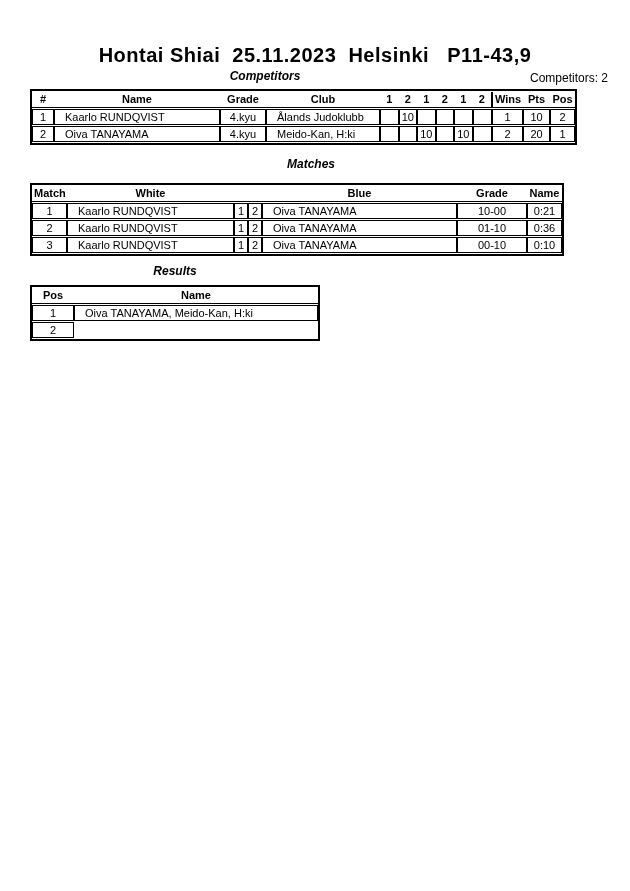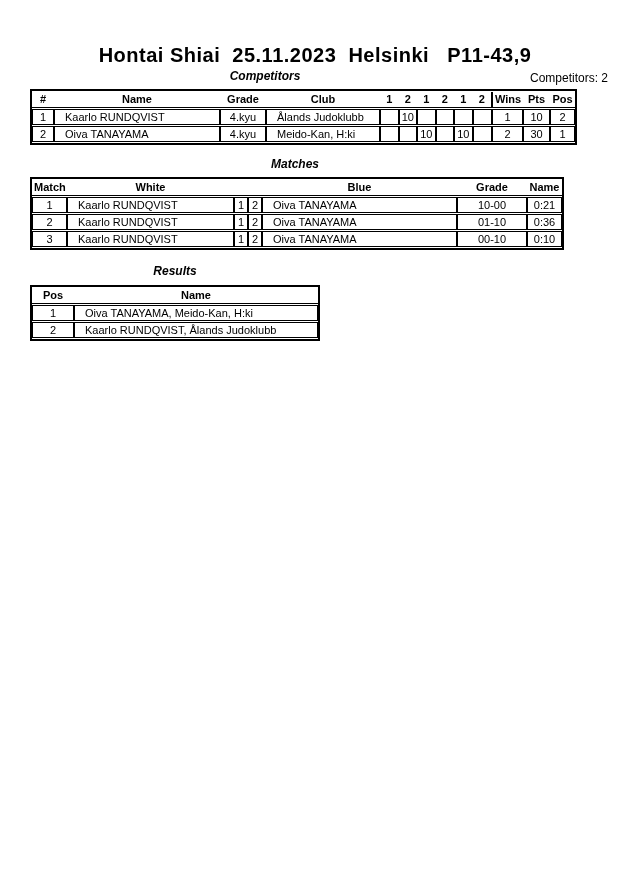--- a/index.html
+++ b/index.html
@@ -15,36 +15,36 @@
     position: absolute; top: 44px; left: 0; width: 630px;
     text-align: center; font-size: 20px; font-weight: bold;
     white-space: pre; letter-spacing: 0.5px;
   }
   .section-title {
     position: absolute; font-size: 12px; font-weight: bold; text-align: center;
     white-space: nowrap;
     font-style: italic;
   }
   .sec-competitors { top: 69px; left: 30px; width: 470px; }
-  .sec-matches    { top: 157px; left: 28px; width: 534px; }
+  .sec-matches    { top: 157px; left: 44px; width: 534px; }
   .sec-results    { top: 264px; left: 30px; width: 290px; }
   .competitors-count {
     position: absolute; top: 71px; right: 22px; font-size: 12px; white-space: nowrap;
   }
 
   
   .tbl {
     position: absolute;
     border: 2px solid #000;
     background: #fff;
     display: inline-flex; flex-direction: column;
     row-gap: 1px; padding: 1px 0;
   }
   .tbl-competitors { top: 89px;  left: 30px; }
-  .tbl-matches     { top: 177px; left: 30px; }
+  .tbl-matches     { top: 183px; left: 30px; }
   .tbl-results     { top: 285px; left: 30px; }
 
   .trow { display: flex; align-items: stretch; }
   .cell {
     box-sizing: border-box;
     font-size: 11px; line-height: 13px;
     display: flex; align-items: center; justify-content: center;
     white-space: nowrap; overflow: visible;
   }
   .trow.head { border-bottom: 1px solid #000; }
@@ -126,21 +126,21 @@
       <div class="cell c-name left">Oiva TANAYAMA</div>
       <div class="cell c-grade">4.kyu</div>
       <div class="cell c-club left">Meido-Kan, H:ki</div>
       <div class="cell c-s"></div>
       <div class="cell c-s"></div>
       <div class="cell c-s">10</div>
       <div class="cell c-s"></div>
       <div class="cell c-s">10</div>
       <div class="cell c-s no-r"></div>
       <div class="cell c-wins thick-l">2</div>
-      <div class="cell c-pts">30</div>
+      <div class="cell c-pts">20</div>
       <div class="cell c-pos">1</div>
     </div>
   </div>
 
   <div class="section-title sec-matches">Matches</div>
 
   <div class="tbl tbl-matches">
     <div class="trow head">
       <div class="cell m-match hleft">Match</div>
       <div class="cell m-white">White</div>
@@ -187,17 +187,16 @@
     <div class="trow head">
       <div class="cell r-pos">Pos</div>
       <div class="cell r-name">Name</div>
     </div>
     <div class="trow data">
       <div class="cell r-pos">1</div>
       <div class="cell r-name left">Oiva TANAYAMA, Meido-Kan, H:ki</div>
     </div>
     <div class="trow data">
       <div class="cell r-pos">2</div>
-      <div class="cell r-name left">Kaarlo RUNDQVIST, Ålands Judoklubb</div>
     </div>
   </div>
 
 </div>
 
 </body></html>

